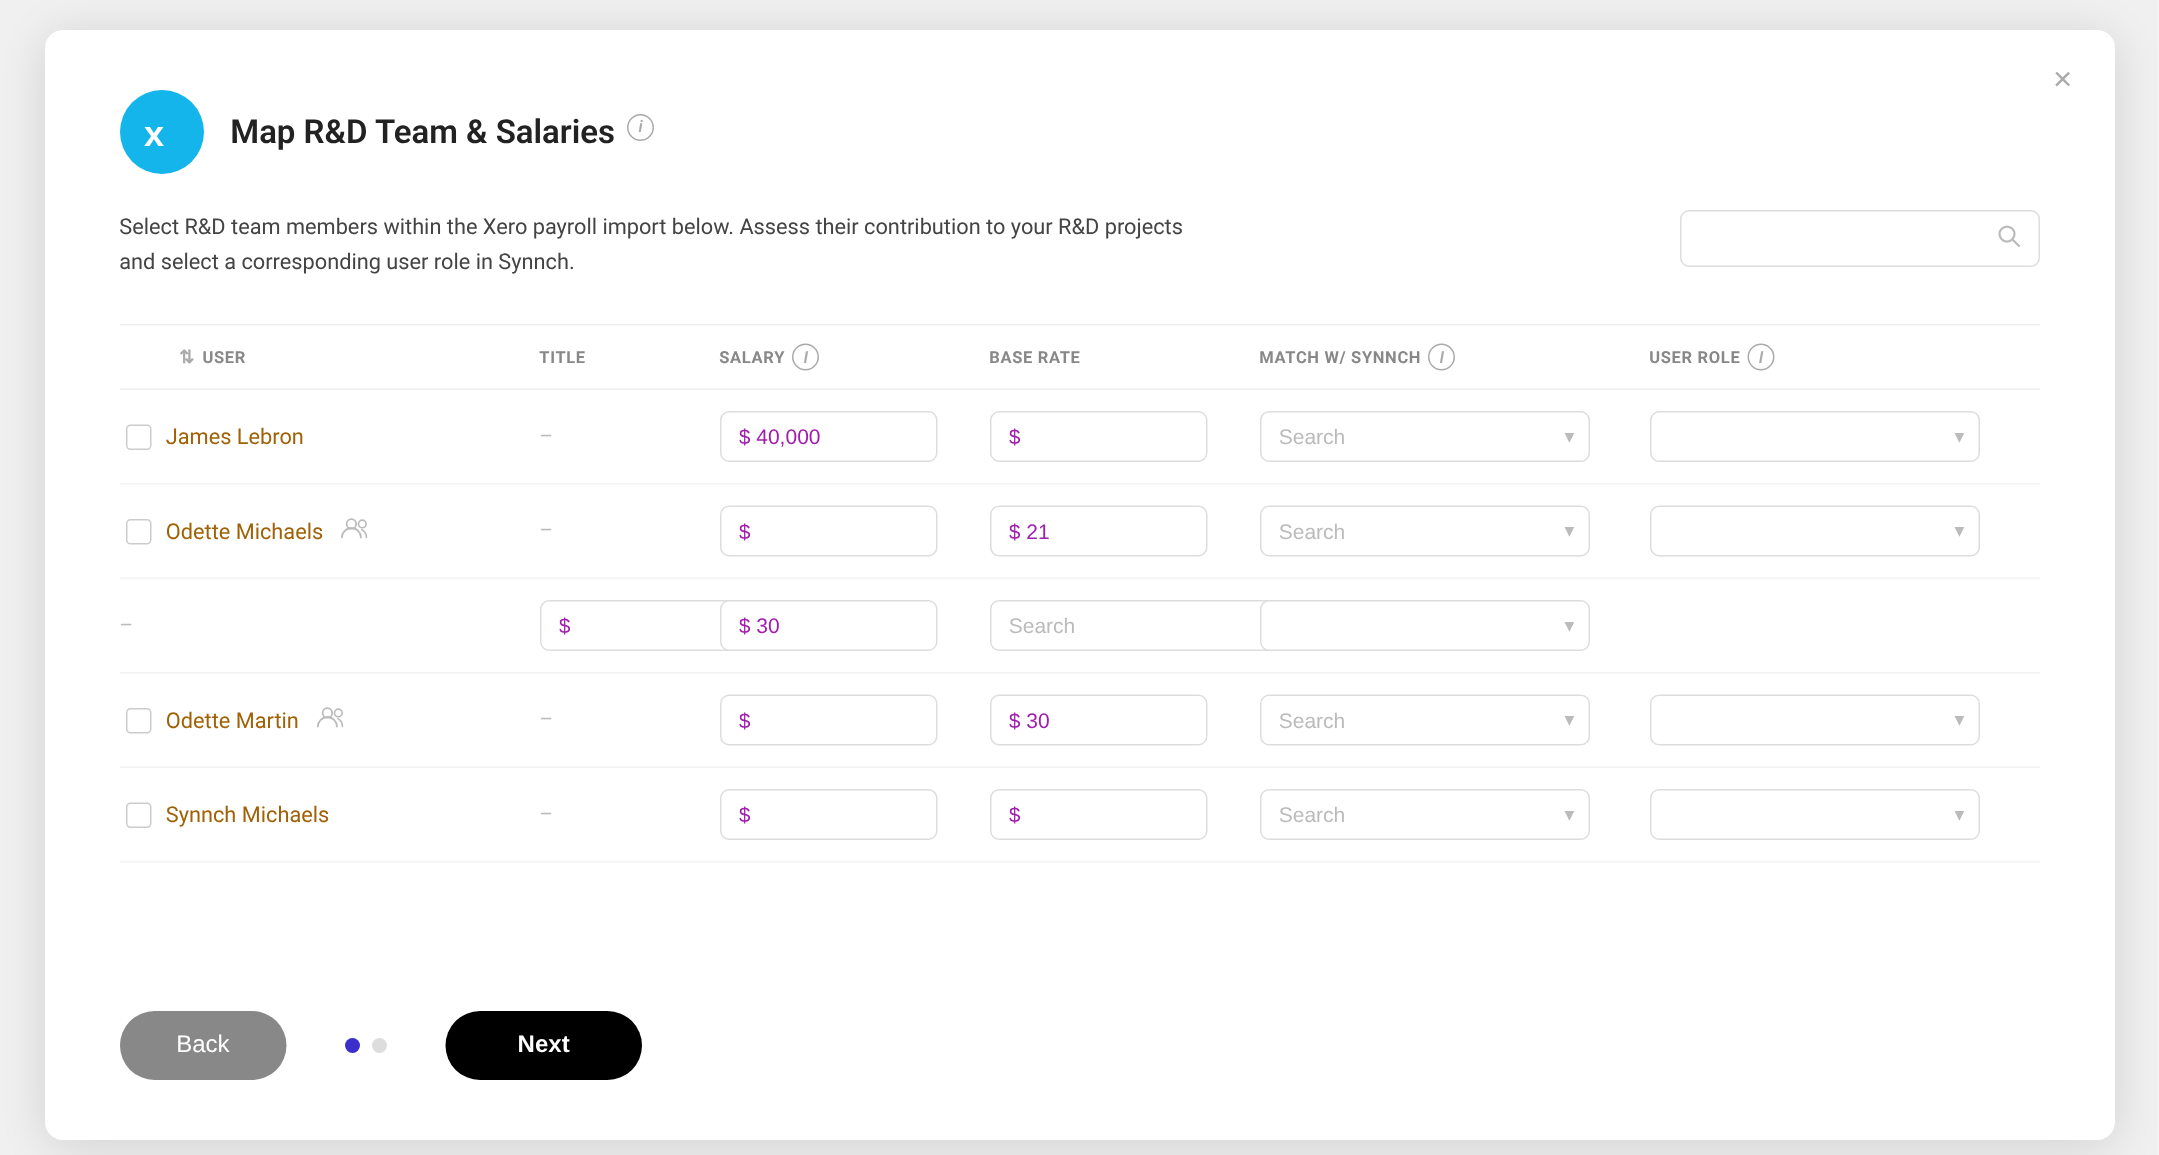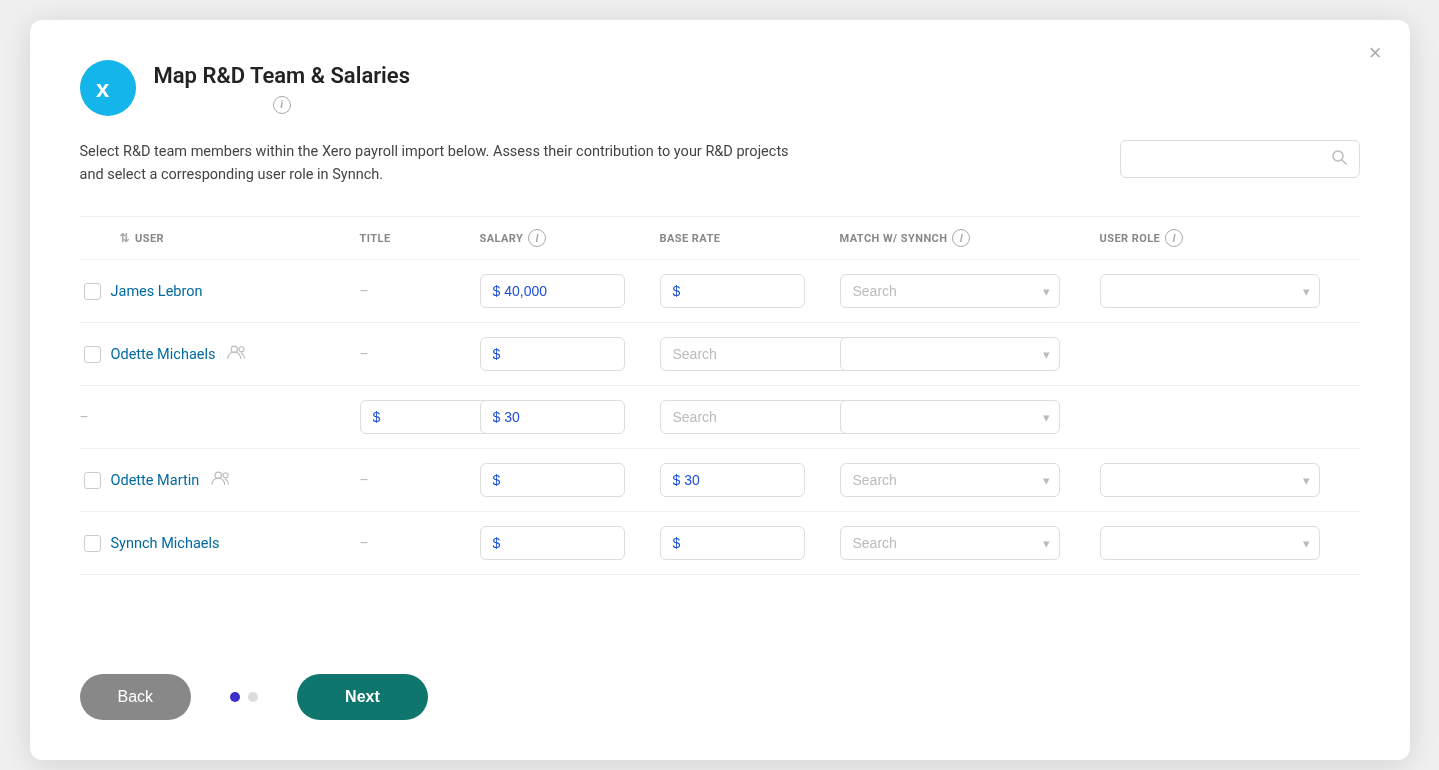--- a/index.html
+++ b/index.html
@@ -52,23 +52,22 @@
     }
     .xero-logo svg {
       width: 34px;
       height: 34px;
     }
     .title-text {
       font-size: 22px;
       font-weight: 600;
       color: #222;
       display: flex;
-      align-items: center;
+      align-items: flex-start;
       gap: 8px;
-      flex-direction: column;
     }
     .info-icon {
       display: inline-flex;
       align-items: center;
       justify-content: center;
       width: 18px;
       height: 18px;
       border-radius: 50%;
       border: 1.5px solid #aaa;
       color: #aaa;
@@ -167,38 +166,38 @@
       border: 1.5px solid #ccc;
       border-radius: 3px;
       background: #fff;
       flex-shrink: 0;
       cursor: pointer;
       appearance: none;
       -webkit-appearance: none;
     }
     .user-name {
       font-size: 14.5px;
-      color: #0369a1;
+      color: #a16207;
       font-weight: 400;
     }
     .user-icon {
       color: #bbb;
       font-size: 16px;
       margin-left: 2px;
     }
     .title-cell {
       font-size: 14px;
       color: #bbb;
     }
     .salary-input, .base-rate-input {
       border: 1.5px solid #ddd;
       border-radius: 6px;
       padding: 8px 12px;
       font-size: 14px;
-      color: #1d4ed8;
+      color: #a21caf;
       width: 145px;
       background: #fff;
       outline: none;
     }
     .search-dropdown {
       border: 1.5px solid #ddd;
       border-radius: 6px;
       padding: 8px 30px 8px 12px;
       font-size: 14px;
       color: #bbb;
@@ -261,21 +260,21 @@
       margin: 0 8px;
     }
     .dot {
       width: 10px;
       height: 10px;
       border-radius: 50%;
     }
     .dot.active { background: #3b2fcc; }
     .dot.inactive { background: #ddd; }
     .next-btn {
-      background: #0f766e;
+      background: #000000;
       color: #fff;
       border: none;
       border-radius: 30px;
       padding: 14px 48px;
       font-size: 16px;
       font-weight: 600;
       cursor: pointer;
       transition: background 0.2s;
       text-align: right;
     }
@@ -364,20 +363,21 @@
             <span class="user-name">Odette Michaels</span>
             <span class="user-icon"><svg width="20" height="16" viewBox="0 0 22 16" fill="none" xmlns="http://www.w3.org/2000/svg">
                 <circle cx="8" cy="5" r="3.5" stroke="#bbb" stroke-width="1.3"></circle>
                 <path d="M1 15c0-3.866 3.134-7 7-7s7 3.134 7 7" stroke="#bbb" stroke-width="1.3" stroke-linecap="round"></path>
                 <circle cx="16" cy="5" r="2.8" stroke="#bbb" stroke-width="1.2"></circle>
                 <path d="M19 15c0-2.5-1.343-4.686-3.333-5.833" stroke="#bbb" stroke-width="1.2" stroke-linecap="round"></path>
               </svg></span>
           </div>
           <div class="title-cell">–</div>
           <div><input type="text" class="salary-input" value="$" style=""></div>
+          <div><input type="text" class="base-rate-input" value="$ 21" style=""></div>
           <div><div class="dropdown-wrapper"><select class="search-dropdown"><option value="">Search</option></select><span class="chevron">▾</span></div></div>
           <div><div class="dropdown-wrapper"><select class="user-role-dropdown"><option value=""></option></select><span class="chevron">▾</span></div></div>
           <div></div>
         </div>
         <div class="table-row">
           <div class="title-cell">–</div>
           <div><input type="text" class="salary-input" value="$" style=""></div>
           <div><input type="text" class="base-rate-input" value="$ 30" style=""></div>
           <div><div class="dropdown-wrapper"><select class="search-dropdown"><option value="">Search</option></select><span class="chevron">▾</span></div></div>
           <div><div class="dropdown-wrapper"><select class="user-role-dropdown"><option value=""></option></select><span class="chevron">▾</span></div></div>

